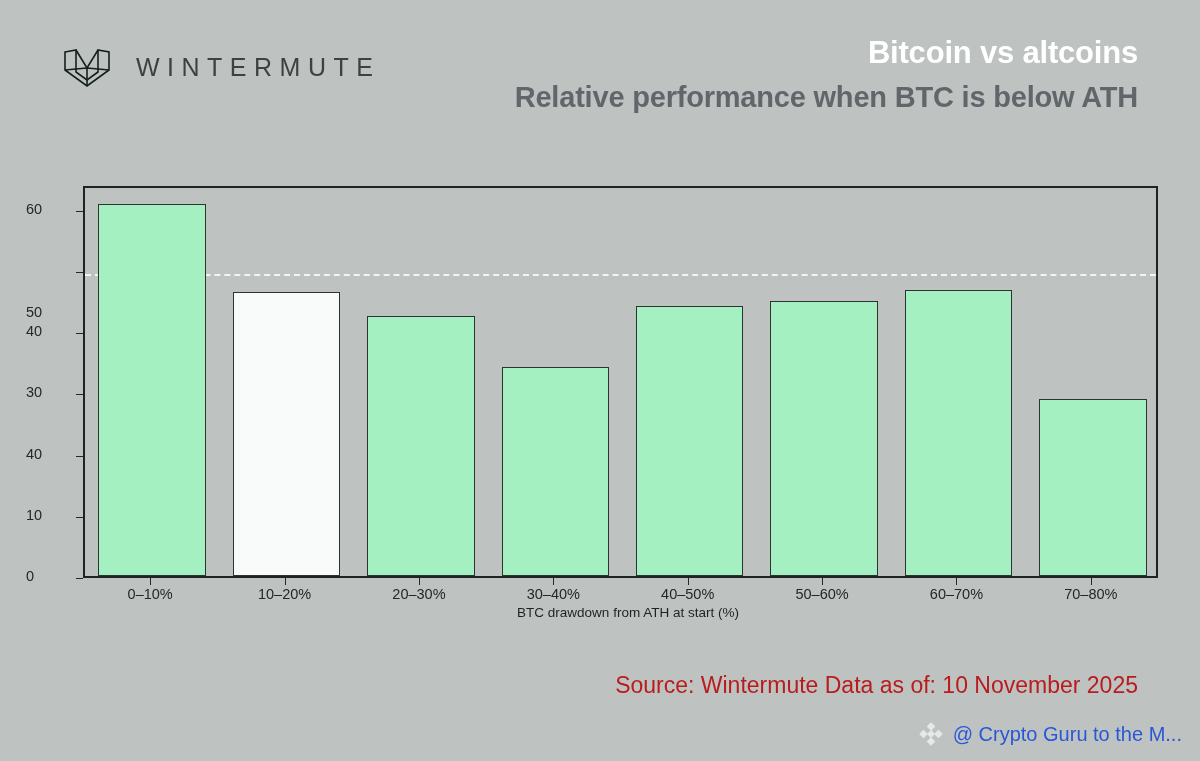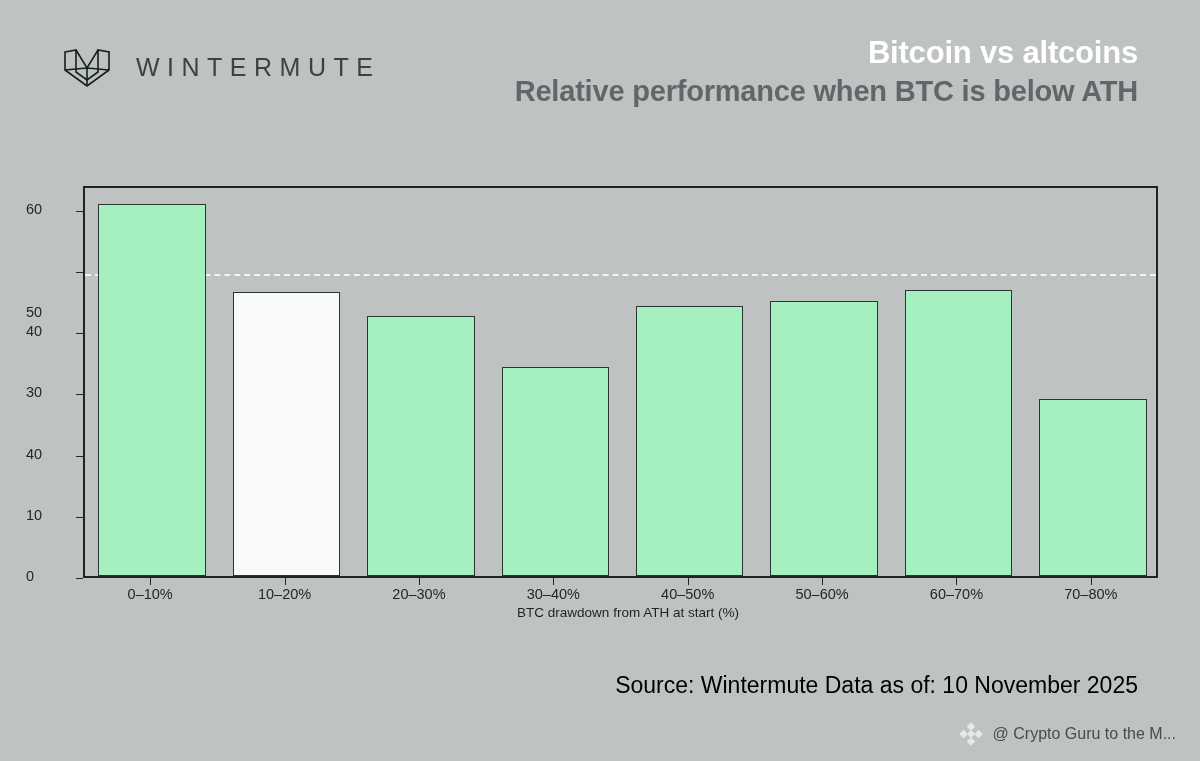--- a/index.html
+++ b/index.html
@@ -48,20 +48,21 @@
     font-weight: bold;
     color: #ffffff;
     line-height: 1.25;
     letter-spacing: -0.2px;
   }
   #title-sub {
     font-size: 29px;
     font-weight: bold;
     color: #61666a;
     line-height: 1.3;
+    margin-top: 6px;
     letter-spacing: -0.2px;
   }
 
   
   #chart-area {
     position: absolute;
     left: 83px;  top: 186px;
     width: 1075px; height: 392px;
     border: 2px solid #1d2421;
     box-sizing: border-box;
@@ -126,32 +127,32 @@
     color: #1d2325;
     padding-left: 28px;
   }
 
   
   #source-line {
     position: absolute;
     right: 62px;
     top: 672px;
     font-size: 23px;
-    color: #000000;
+    color: #b91c1c;
     white-space: nowrap;
   }
   #watermark {
     position: absolute;
-    right: 24px;
+    right: 18px;
     top: 721px;
     display: flex;
     align-items: center;
     gap: 9px;
-    color: #404040;
-    font-size: 16px;
+    color: #1d4ed8;
+    font-size: 20px;
     white-space: nowrap;
     opacity: 0.92;
   }
   #watermark svg { display: block; }
 </style>
 </head>
 <body>
 
 <div id="header">
 

